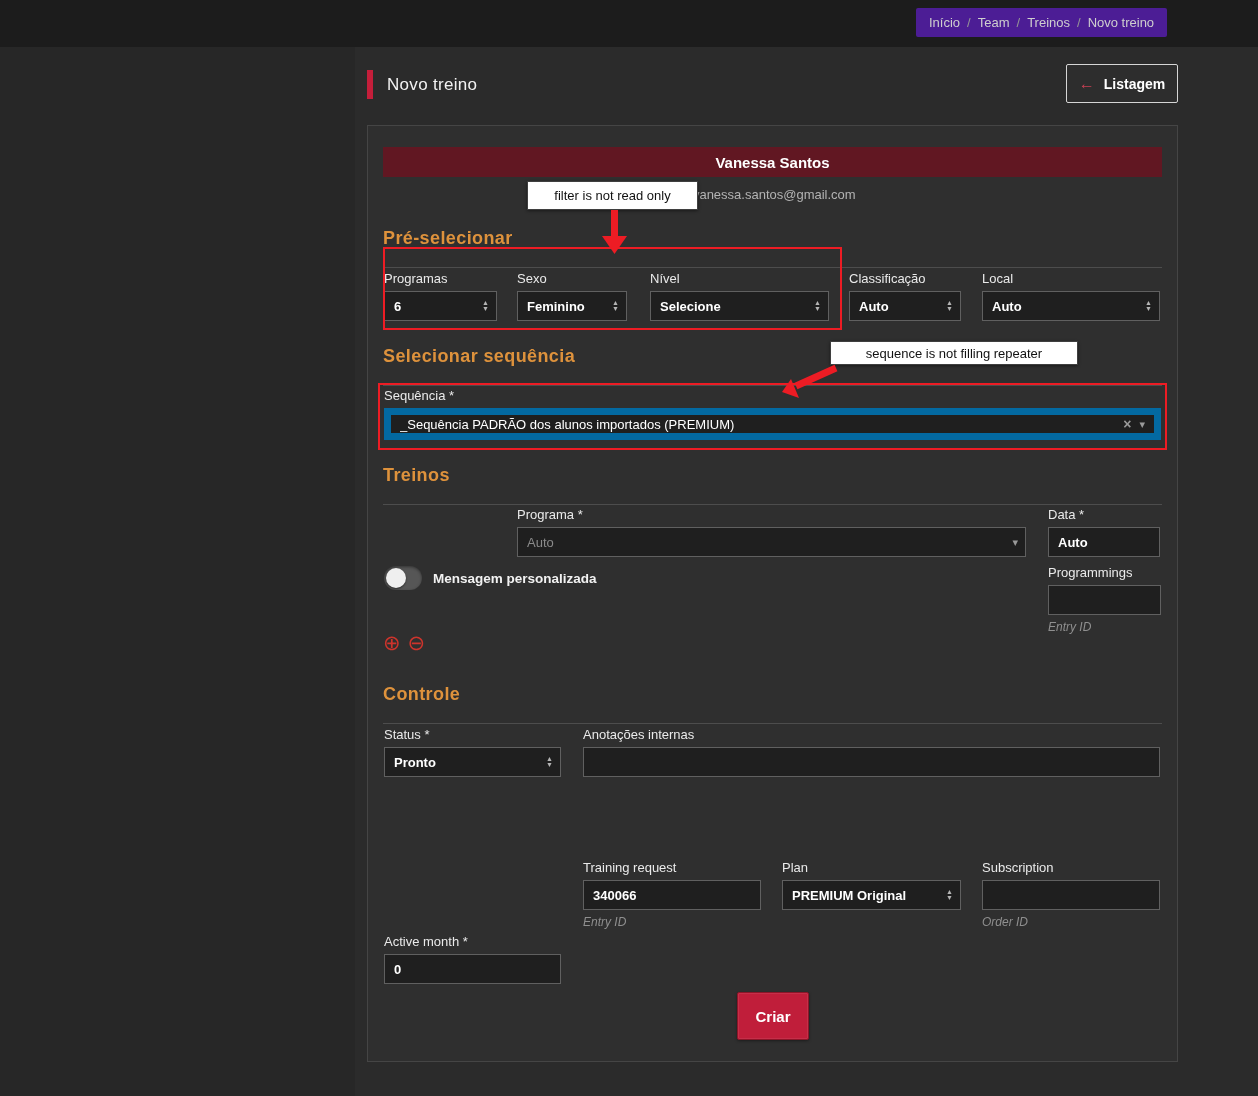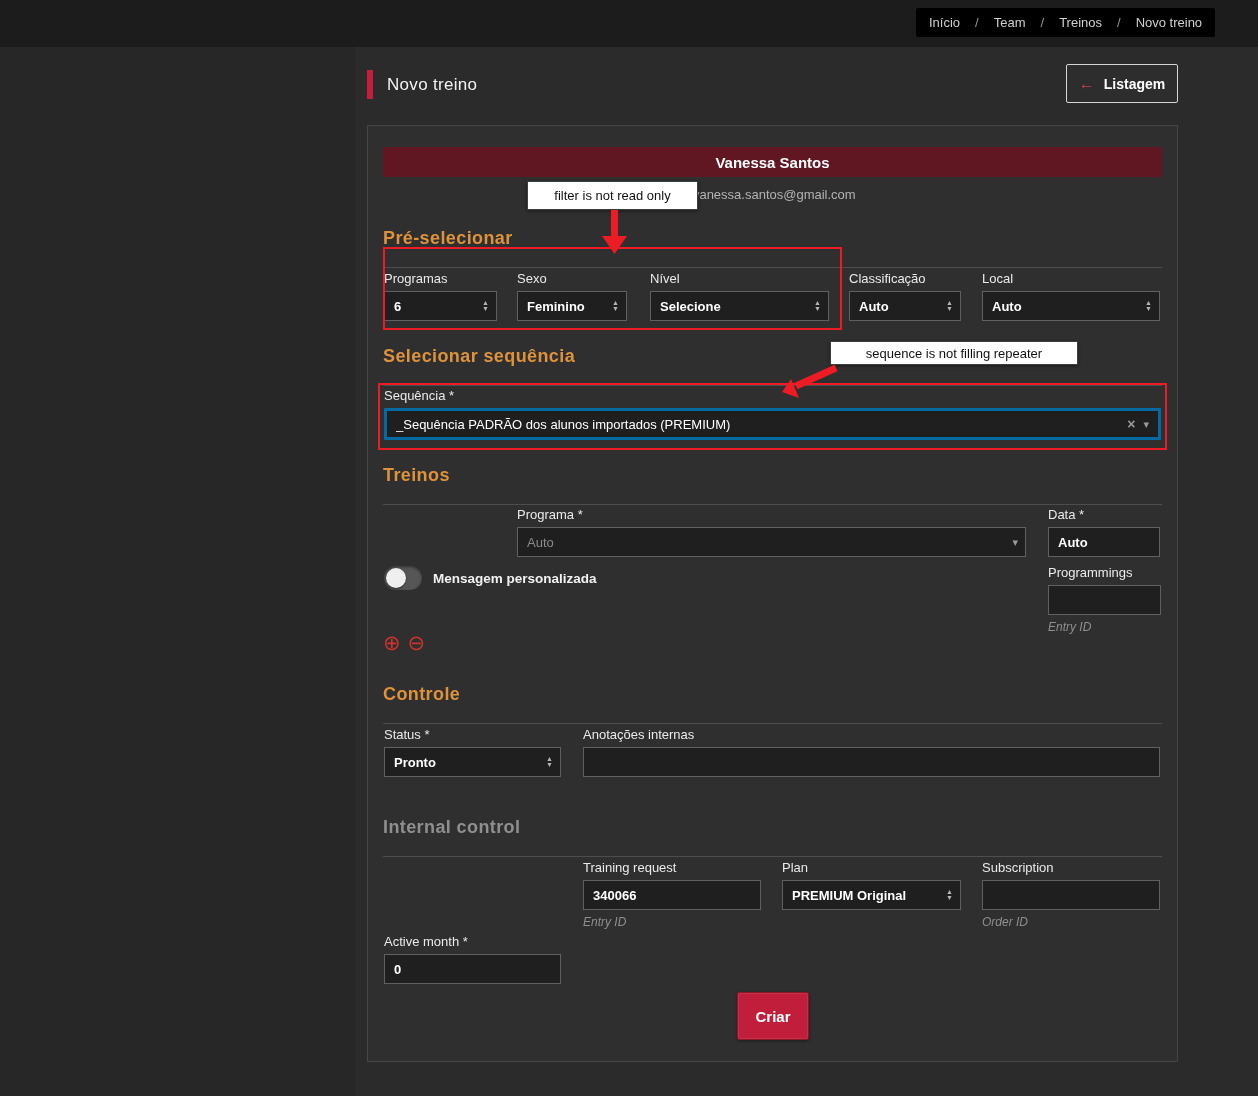--- a/index.html
+++ b/index.html
@@ -1,19 +1,19 @@
 <!DOCTYPE html>
 <html><head>
 <meta charset="utf-8">
 <style>
   *{margin:0;padding:0;box-sizing:border-box}
   html,body{background:#232323}
   .page{position:relative;width:1258px;height:1096px;background:#2b2b2b;font-family:"Liberation Sans",sans-serif;overflow:hidden}
   .topbar{position:absolute;left:0;top:0;width:1258px;height:47px;background:#1c1c1c}
-  .breadcrumb{position:absolute;left:916px;top:8px;height:29px;background:#000000;border-radius:2px;display:flex;align-items:center;padding:0 13px;font-size:13px;color:#cfcfcf;gap:15px;white-space:nowrap}
+  .breadcrumb{position:absolute;left:916px;top:8px;height:29px;background:#4c1d95;border-radius:2px;display:flex;align-items:center;padding:0 13px;font-size:13px;color:#cfcfcf;gap:7px;white-space:nowrap}
   .breadcrumb .sep{color:#969696}
   .breadcrumb .crumb{cursor:pointer}
   .left-strip{position:absolute;left:0;top:47px;width:355px;height:1049px;background:#272727}
   .title-accent{position:absolute;left:367px;top:70px;width:6px;height:29px;background:#c41e3a}
   .page-title{position:absolute;left:387px;top:75px;font-size:17px;color:#f2f2f2;letter-spacing:.3px}
   .back-btn{position:absolute;left:1066px;top:64px;width:112px;height:39px;background:#2d2d2d;border:1px solid #d6d6d6;border-radius:2px;display:flex;align-items:center;justify-content:center;gap:9px;cursor:pointer}
   .back-btn .arr{color:#c84054;font-size:16px;font-weight:bold}
   .back-btn .lbl{color:#ffffff;font-size:14px;font-weight:bold}
   .panel{position:absolute;left:367px;top:125px;width:811px;height:937px;background:#2f2f2f;border:1px solid #454545}
   .name-bar{position:absolute;left:15px;top:21px;width:779px;height:30px;background:#611722;color:#fff;font-weight:bold;font-size:15px;display:flex;align-items:center;justify-content:center}
@@ -22,21 +22,21 @@
   .sec.grey{color:#8f8f8f}
   .field{position:absolute}
   .flabel{font-size:13px;color:#eaeaea;margin-bottom:5px;white-space:nowrap}
   .inp{display:block;width:100%;height:30px;background:#1f1f1f;border:1px solid #606060;color:#fff;font-size:13px;font-weight:600;padding:0 9px;font-family:inherit;outline:none}
   .sel{width:100%;height:30px;background:#1f1f1f;border:1px solid #606060;display:flex;align-items:center;justify-content:space-between;padding:0 7px 0 9px;cursor:pointer}
   .sel .val{color:#fff;font-size:13px;font-weight:600;white-space:nowrap;overflow:hidden}
   .sel .val.muted{color:#8a8a8a;font-weight:400}
   .spin{display:flex;flex-direction:column;align-items:center;line-height:6px;font-size:7px;color:#b5b5b5}
   .caret{color:#9a9a9a;font-size:11px}
   .clear-x{color:#9a9a9a;font-size:14px;font-weight:bold;cursor:pointer;margin-right:8px}
-  .sel2{width:100%;height:32px;background:#1f1f1f;border:3px solid #0369a1;display:flex;align-items:center;padding:5px 9px;cursor:pointer}
+  .sel2{width:100%;height:32px;background:#1f1f1f;border:7px solid #0369a1;display:flex;align-items:center;padding:5px 9px;cursor:pointer}
   .sel2 .val{flex:1;color:#fff;font-size:13px;white-space:nowrap;overflow:hidden}
   .hint{font-style:italic;color:#8f8f8f;font-size:12px;margin-top:5px}
   .mes{background:#ef8a3b;border:1px solid #b96a27;color:#222;font-weight:bold;text-align:center;font-size:15px}
   .toggle-row{position:absolute;left:16px;top:440px;display:flex;align-items:center;gap:11px}
   .toggle{width:38px;height:24px;border-radius:13px;background:#565656;position:relative;cursor:pointer;box-shadow:inset 0 1px 3px rgba(0,0,0,.4)}
   .knob{position:absolute;left:2px;top:2px;width:20px;height:20px;border-radius:50%;background:#efefef;box-shadow:0 1px 2px rgba(0,0,0,.5)}
   .toggle-label{color:#f2f2f2;font-size:13.5px;font-weight:bold}
   .pm-row{position:absolute;left:15px;top:506px;display:flex;gap:7px}
   .pm{font-size:21px;color:#cd342c;cursor:pointer;line-height:21px}
   .criar{position:absolute;left:369px;top:866px;width:72px;height:48px;background:#c01e3a;border:1px solid #8c1528;border-radius:2px;color:#fff;font-weight:bold;font-size:15px;display:flex;align-items:center;justify-content:center;box-shadow:inset 0 0 0 1px rgba(255,255,255,.08),0 1px 3px rgba(0,0,0,.4);cursor:pointer}
@@ -181,21 +181,20 @@
       <div class="flabel">Status *</div>
       <div class="sel">
         <span class="val">Pronto</span>
         <span class="spin">
             <span>▲</span>
             <span>▼</span>
           </span>
       </div>
     </div>
 
-    <div class="sec grey" style="top:691px">Internal control</div>
 
     <div class="field" style="left:215px;top:734px;width:178px">
       <div class="flabel">Training request</div>
       <input class="inp" value="340066" style="">
       <div class="hint">Entry ID</div>
     </div>
     <div class="field" style="left:614px;top:734px;width:178px">
       <div class="flabel">Subscription</div>
       <input class="inp" value="" style="">
       <div class="hint">Order ID</div>

